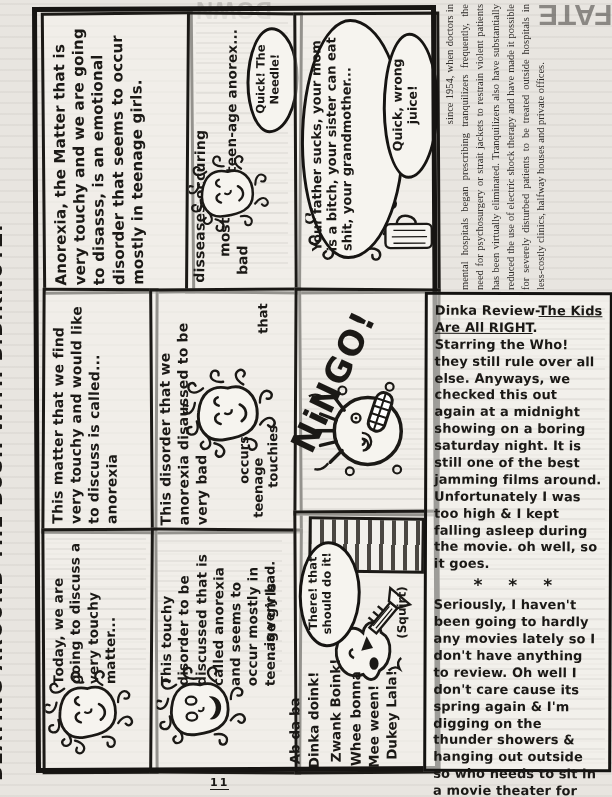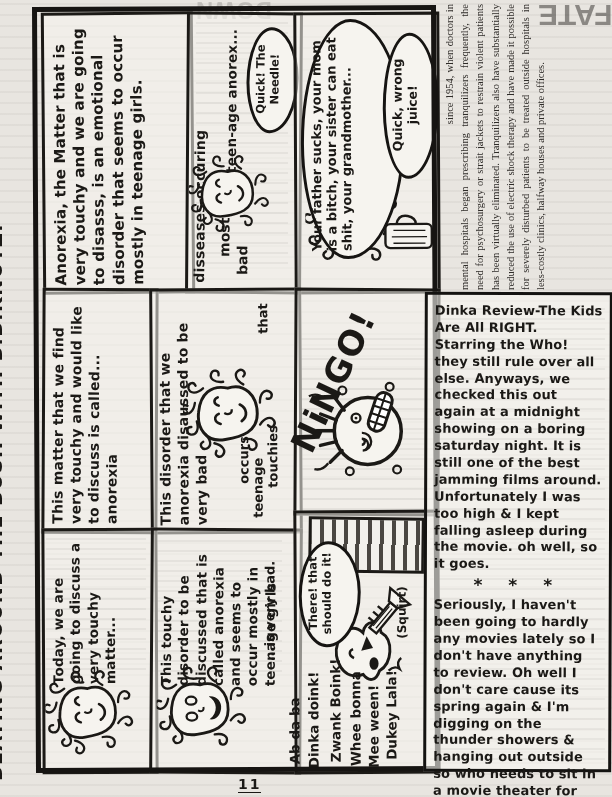--- a/index.html
+++ b/index.html
@@ -27,24 +27,24 @@
   .bubble{ position:absolute; background:#f6f4ef; border:3.5px solid #161412;
            border-radius:48% 52% 55% 45% / 52% 48% 52% 48%; z-index:2; }
   .bubble .vin{ font-weight:700; text-align:center; }
   .doodlewrap{ position:absolute; transform:rotate(-90deg); }
   .clip{ position:absolute; z-index:1; font-family:"Liberation Serif", serif; color:#2e2b28; }
   .clip .vin{ font-size:10.5px; line-height:1.45; text-align:justify; text-indent:58%; }
   .review{ position:absolute; border:3.5px solid #141311; background:rgba(248,246,241,0.6);
            z-index:2; padding:8px 7px; font-size:13px; line-height:1.3; font-weight:700;
            letter-spacing:.1px; }
   .review .stars{ text-align:center; font-size:17px; letter-spacing:10px; margin:1px 0; }
-  .u{ }
+  .u{ text-decoration:underline; }
   .title-v{ font-size:19px; letter-spacing:1.5px; font-weight:700; z-index:3; }
-  .pageno{ position:absolute; z-index:3; font-size:14px; font-weight:700; letter-spacing:2px;
-           border-bottom:1.5px solid #1b1916;margin-left:28px; }
+  .pageno{ position:absolute; z-index:3; font-size:11px; font-weight:700; letter-spacing:2px;
+           border-bottom:1.5px solid #1b1916; }
   .ghost{ position:absolute; z-index:0; font-weight:700; transform:rotate(180deg); pointer-events:none;
           font-family:"Liberation Sans", sans-serif; }
   .amp{ position:absolute; border:3px solid #1b1916;
         background:repeating-linear-gradient(90deg, #f2f0ec 0 8px, #4a4642 8px 12px); z-index:2; }
   .sfx{ font-size:13.5px; }
 </style>
 </head>
 <body>
 
 <svg width="0" height="0" style="position:absolute" aria-hidden="true">

